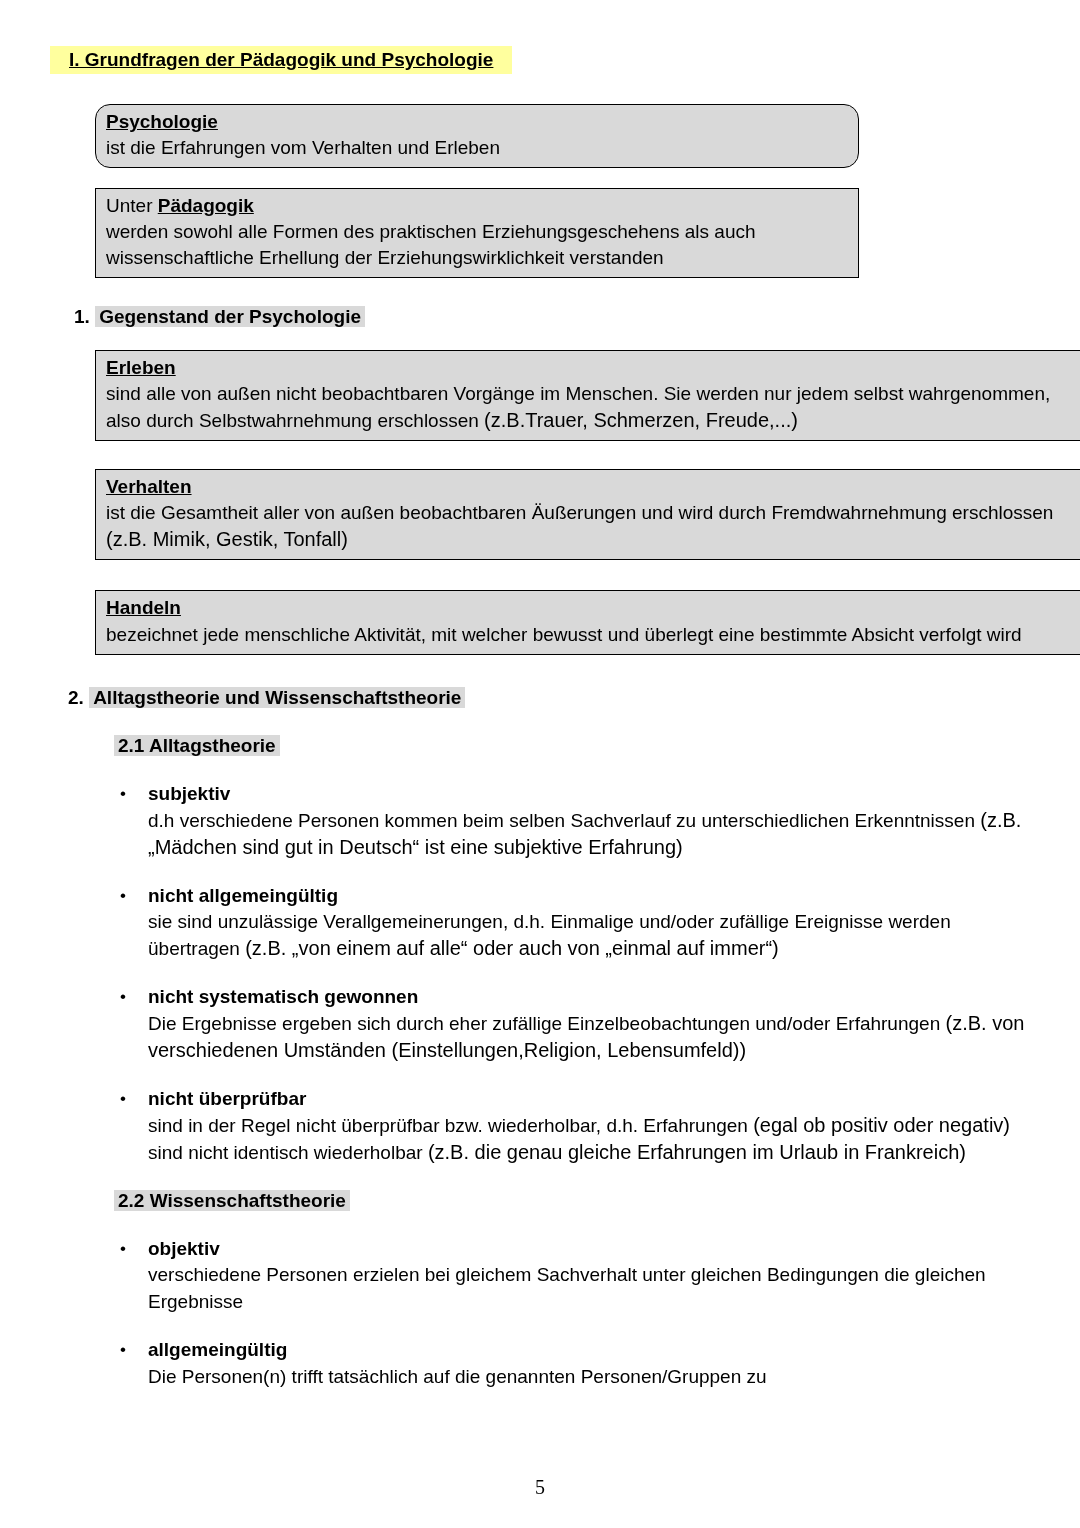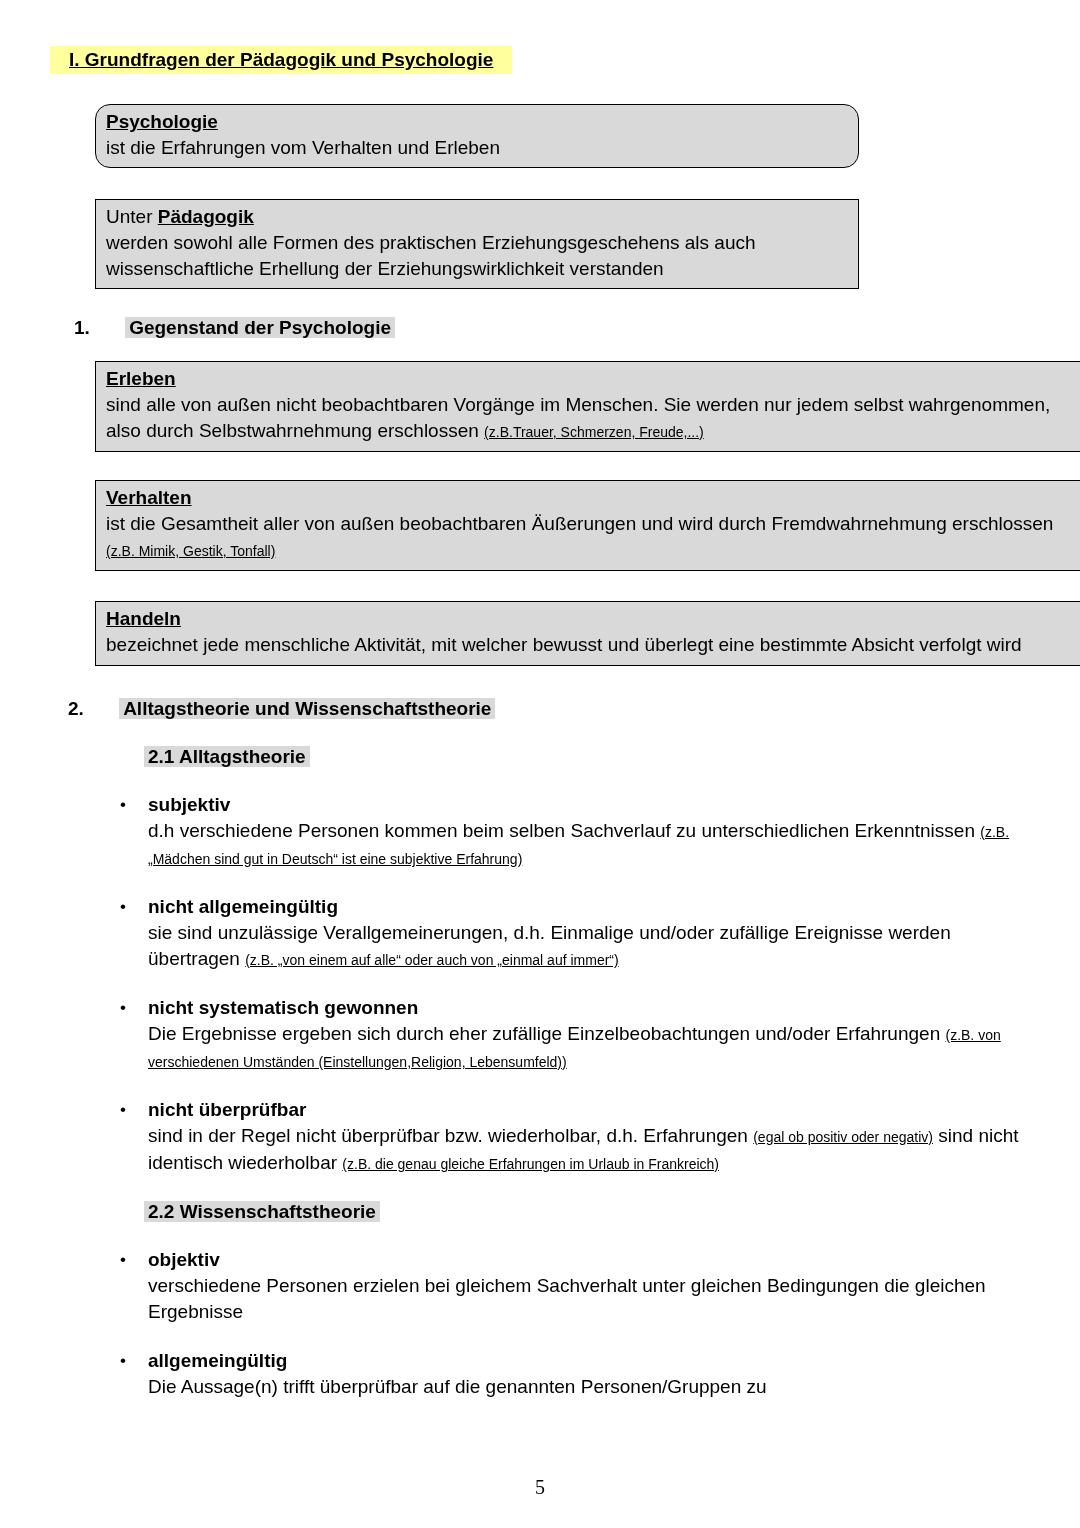--- a/index.html
+++ b/index.html
@@ -11,43 +11,43 @@
     margin: 0 auto;
     background: #ffffff;
     color: #000;
     font-family: "Liberation Sans", "DejaVu Sans", sans-serif;
     font-size: 19px;
     line-height: 26px;
     padding-top: 46px;
     overflow: hidden;
   }
   .hl-yellow { background: var(--hl-yellow, #ffff9e); }
-  .hl-gray   { background: var(--hl-gray, #d9d9d9); padding: 0 4px; margin-left: 30px; }
+  .hl-gray   { background: var(--hl-gray, #d9d9d9); padding: 0 4px; }
   .title-row { margin-left: 50px; }
   .title-text {
     display: inline-block;
     font-weight: bold;
     text-decoration: underline;
     padding: 1px 19px;
   }
   .defbox {
     background: var(--box-bg, #d9d9d9);
     border: 1px solid #000;
     margin-left: 95px;
     padding: 4px 10px 6px 10px;
   }
   .w-narrow { width: 764px; }
   .w-wide   { width: 988px; }
   .mt-box1 { margin-top: 30px; border-radius: 15px; }
-  .mt-box2 { margin-top: 31px; }
+  .mt-box2 { margin-top: 20px; }
   .mt-erleben { margin-top: 20px; }
   .mt-verhalten { margin-top: 28px; }
   .mt-handeln { margin-top: 30px; }
   .box-heading { font-weight: bold; text-decoration: underline; }
-  .small { font-size: 14px; text-decoration: underline; }
+  .small { font-size: 20px; }
   .sec-heading { font-weight: bold; }
   .sec1 { margin: 26px 0 0 74px; }
   .sec2 { margin: 30px 0 0 68px; }
   .subsec { font-weight: bold; margin: 22px 0 0 114px; }
   .subsec2 { margin-top: 0; }
   .bullets {
     list-style: none;
     margin: 22px 0 0 0;
     padding: 0 0 0 120px;
   }
@@ -179,21 +179,21 @@
         <div class="bullet-body">
           <span>verschiedene Personen erzielen bei gleichem Sachverhalt unter gleichen Bedingungen die gleichen Ergebnisse</span><span class="small"></span>
         </div>
       </div>
     </li>
     <li class="bullet">
       <span class="dot">•</span>
       <div class="bullet-content">
         <div class="term">allgemeingültig</div>
         <div class="bullet-body">
-          <span>Die Aussage(n) trifft überprüfbar auf die genannten Personen/Gruppen zu</span><span class="small"></span>
+          <span>Die Personen(n) trifft tatsächlich auf die genannten Personen/Gruppen zu</span><span class="small"></span>
         </div>
       </div>
     </li>
   </ul>
 
   <div class="page-num">5</div>
 
 </div>
 
 </body></html>

